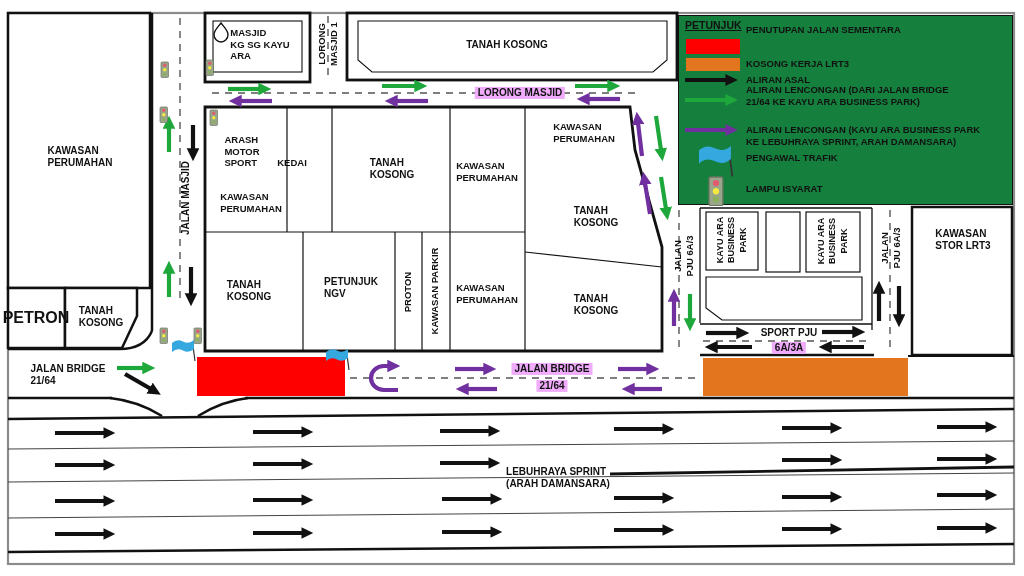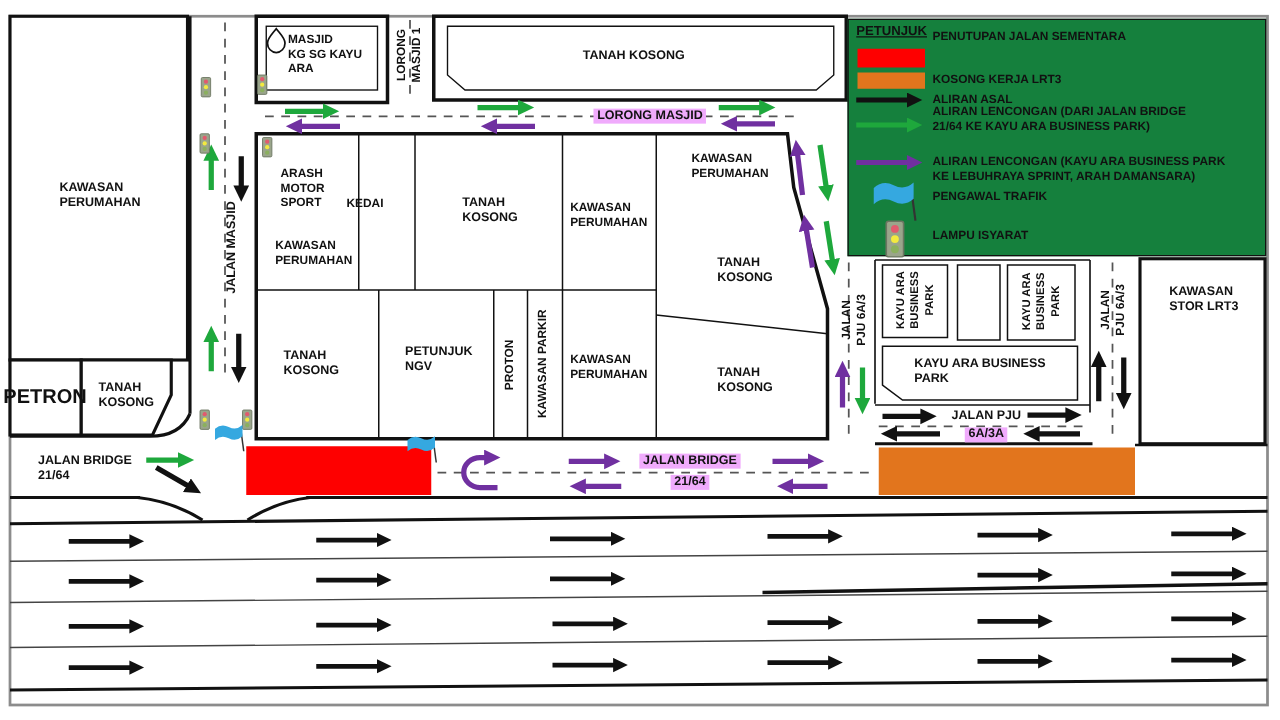--- a/index.html
+++ b/index.html
@@ -228,32 +228,32 @@
 <div class="lbl" style="left:596px;top:305px;font-size:10px">TANAH
 KOSONG</div>
 <div class="vlbl" style="left:684px;top:256px">JALAN
 PJU 6A/3</div>
 <div class="vlbl" style="left:732px;top:240px;font-size:9px">KAYU ARA
 BUSINESS
 PARK</div>
 <div class="vlbl" style="left:833px;top:241px;font-size:9px">KAYU ARA
 BUSINESS
 PARK</div>
-<div class="lbl" style="left:784px;top:298px;font-size:10px">KAYU ARA BUSINESS
-PARK</div>
-<div class="lbl road" style="left:789px;top:333px">JALAN PJU</div>
+<div class="lbl road" style="left:789px;top:333px">SPORT PJU</div>
 <div class="lbl road bg" style="left:789px;top:348px">6A/3A</div>
 <div class="vlbl" style="left:891px;top:248px">JALAN
 PJU 6A/3</div>
 <div class="lbl" style="left:963px;top:240px;font-size:10px">KAWASAN
 STOR LRT3</div>
 <div class="lbl road" style="left:68px;top:375px">JALAN BRIDGE
 21/64</div>
 <div class="lbl road bg" style="left:552px;top:369px">JALAN BRIDGE</div>
 <div class="lbl road bg" style="left:552px;top:386px">21/64</div>
+<div class="lbl road" style="left:558px;top:478px">LEBUHRAYA SPRINT
+(ARAH DAMANSARA)</div>
 
 <div id="legend">
   <svg width="335" height="190" viewBox="0 0 335 190">
     <rect x="7" y="23" width="54" height="15" fill="#fe0000"></rect>
     <rect x="7" y="42" width="54" height="13" fill="#e2751d"></rect>
     <path d="M6,64 H48" stroke="#111" stroke-width="4" fill="none" marker-end="url(#mb)"></path>
     <path d="M6,84 H48" stroke="#1ea83c" stroke-width="4" fill="none" marker-end="url(#mg)"></path>
     <path d="M6,114 H48" stroke="#7030a0" stroke-width="4" fill="none" marker-end="url(#mp)"></path>
     <use href="#flag" transform="translate(20,130) scale(1.45)"></use>
     <use href="#tl" transform="translate(30,161) scale(1.85)"></use>

